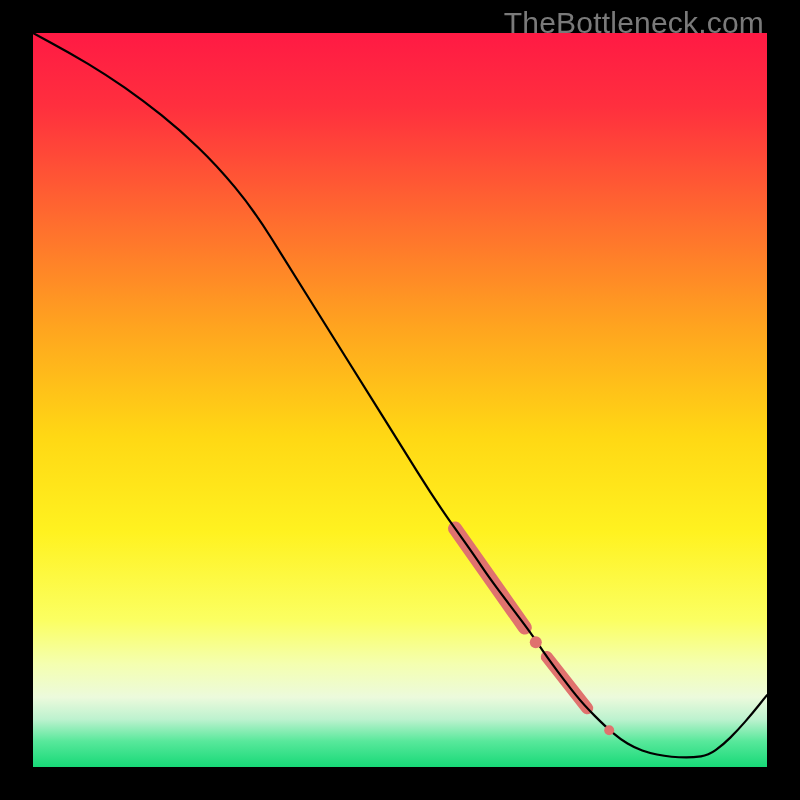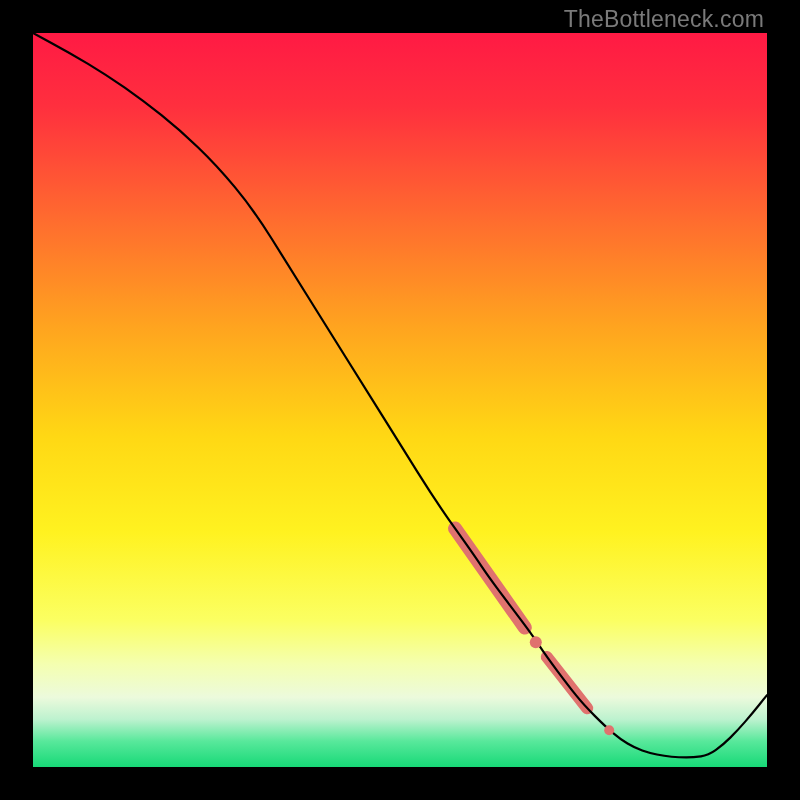--- a/index.html
+++ b/index.html
@@ -25,21 +25,21 @@
     width: 734px;
     height: 734px;
     overflow: hidden;
   }
   .watermark {
     position: absolute;
     top: 6px;
     right: 36px;
     color: #7a7a7a;
     font-family: Arial, Helvetica, sans-serif;
-    font-size: 23px;
+    font-size: 30px;
     font-weight: 400;
     letter-spacing: 0.2px;
     user-select: none;
   }
   svg {
     display: block;
   }
 </style>
 </head>
 <body>

